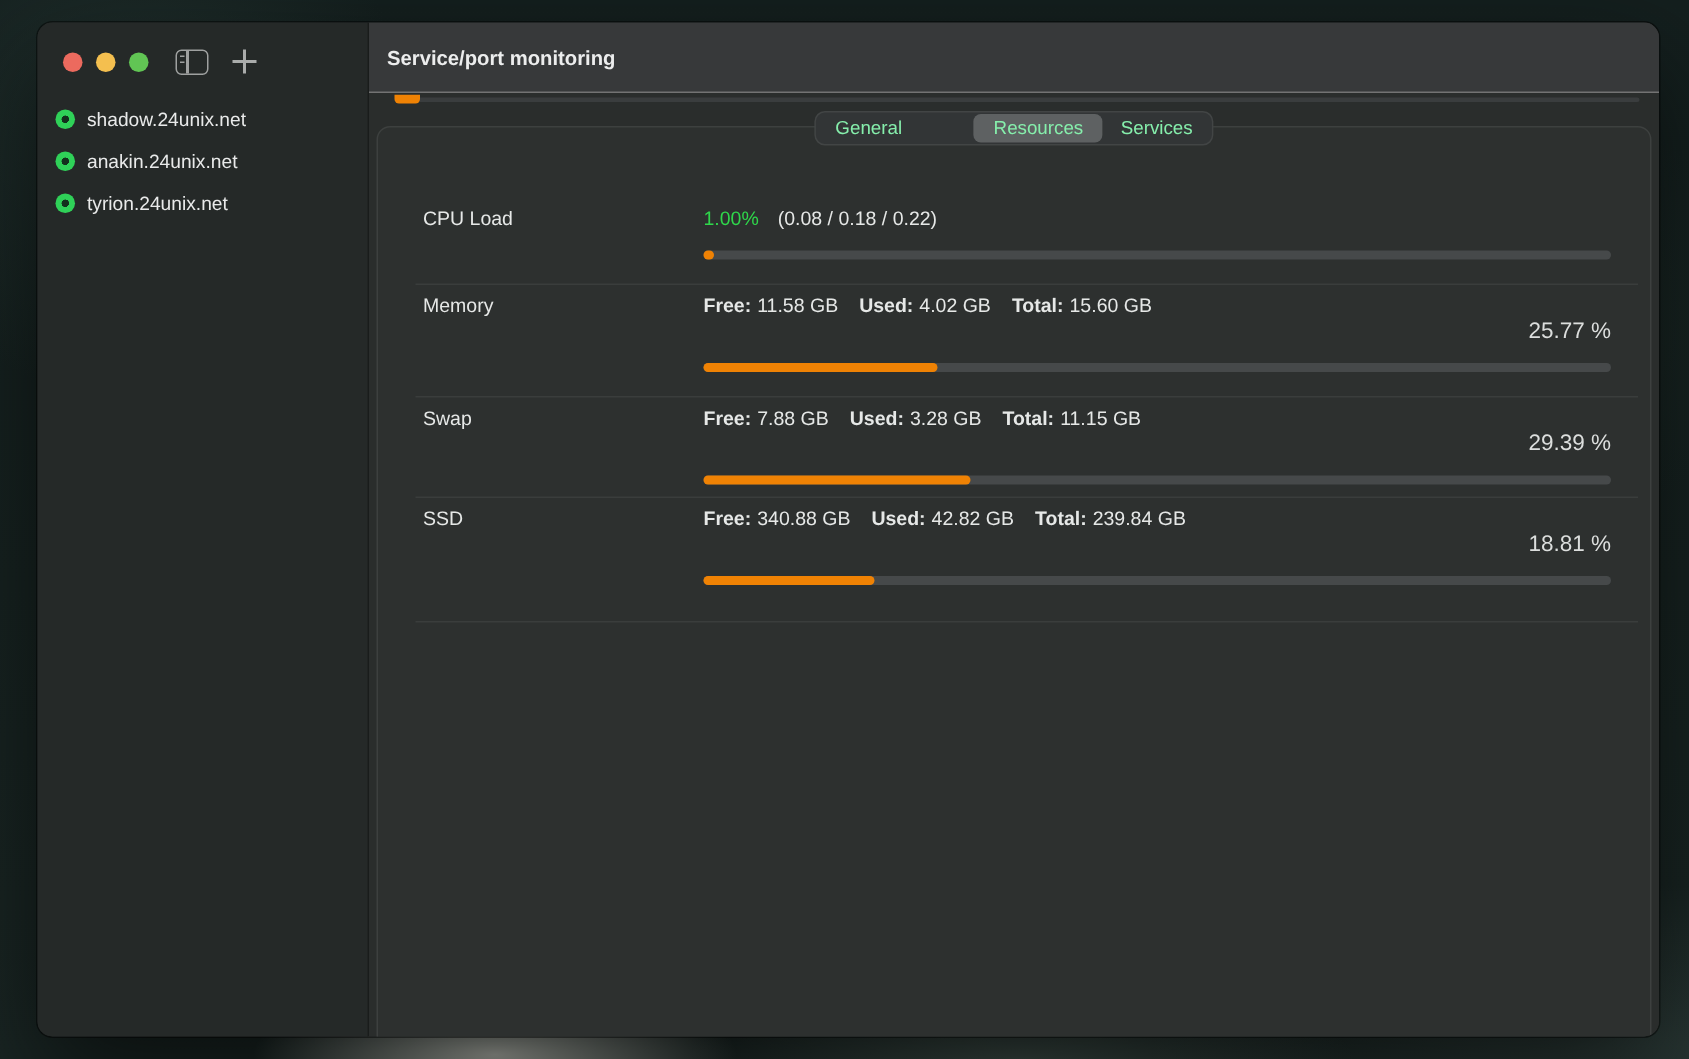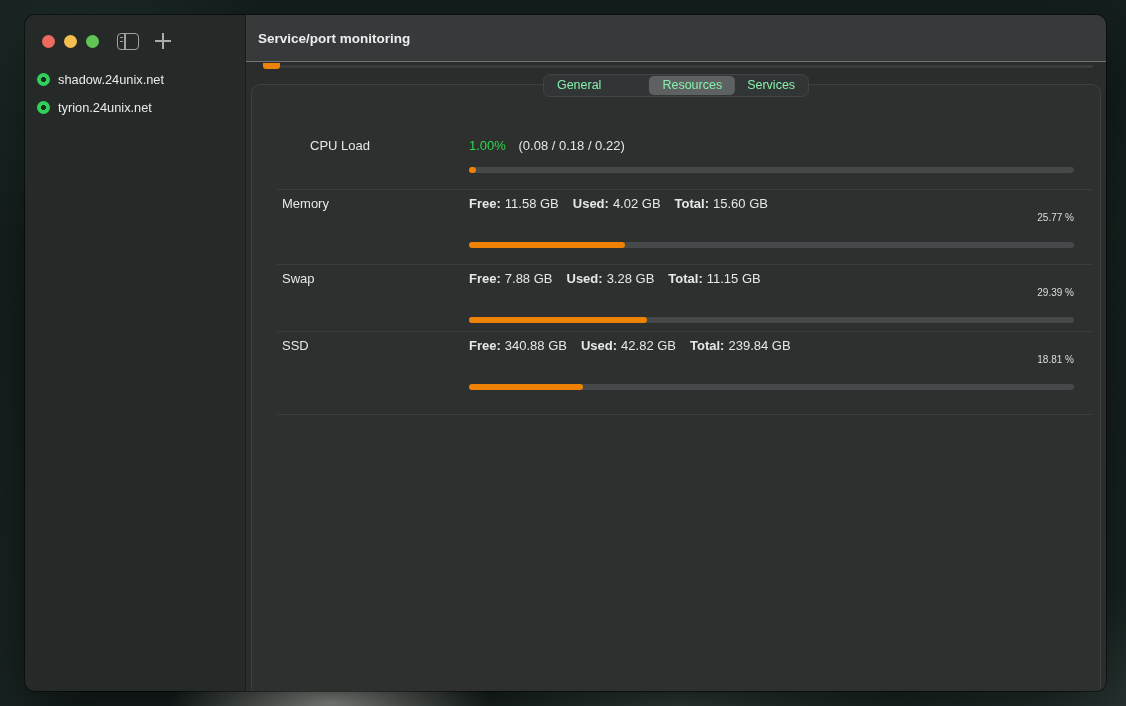--- a/index.html
+++ b/index.html
@@ -60,26 +60,26 @@
   .tab{ height:19px; line-height:19px; padding:0 12px; font-size:12.5px; color:#86efac;
     border-radius:5px; cursor:default; white-space:nowrap; }
   .tab.selected{ background:#5e6162; padding:0 13px;margin-left:36px; }
   
   .res-row{ position:absolute; left:0; right:0; height:75px; }
   .row-divider{ position:absolute; top:0; left:25px; right:8px; height:1px; background:#3a3d3c; }
   .row-label{ position:absolute; left:30px; top:7px; font-size:13px; color:#e6e8e7; }
   .row-values{ position:absolute; left:217px; top:7px; font-size:13px; color:#e6e8e7; white-space:nowrap; }
   .row-values .b{ font-weight:700; margin-right:4px; }
   .row-values .v{ margin-right:14px; }
-  .row-pct{ position:absolute; right:26px; top:23px; font-size:10px; color:#dcdedd; }
+  .row-pct{ position:absolute; right:26px; top:23px; font-size:15px; color:#dcdedd; }
   .bar{ position:absolute; left:217px; right:26px; top:53px; height:6px; background:#46494a; border-radius:3px; }
   .bar .fill{ position:absolute; left:0; top:0; height:6px; background:#ef8204; border-radius:3px; min-width:7px; max-width:100%; }
   
   .res-row.cpu{ height:104px; }
-  .res-row.cpu .row-label{ top:53px;margin-left:28px; }
+  .res-row.cpu .row-label{ top:53px; }
   .res-row.cpu .row-values{ top:53px; }
   .res-row.cpu .bar{ top:82px; }
   .cpu-green{ color:#2fd74b; margin-right:9px; }
   .lone-divider{ position:absolute; top:329px; left:25px; right:8px; height:1px; background:#3a3d3c; }
 </style>
 </head>
 <body>
 
 <div class="window">
 
@@ -90,20 +90,24 @@
       <div class="light" style="background:#61c554"></div>
     </div>
     <div class="tb-icons">
       <div class="sb-toggle"></div>
       <div class="plus"></div>
     </div>
     <div class="server-list">
       <div class="server-item">
         <span class="status-dot"></span>
         <span>shadow.24unix.net</span>
+      </div>
+      <div class="server-item">
+        <span class="status-dot"></span>
+        <span>anakin.24unix.net</span>
       </div>
       <div class="server-item">
         <span class="status-dot"></span>
         <span>tyrion.24unix.net</span>
       </div>
     </div>
   </div>
 
   <div class="main">
     <div class="titlebar">

